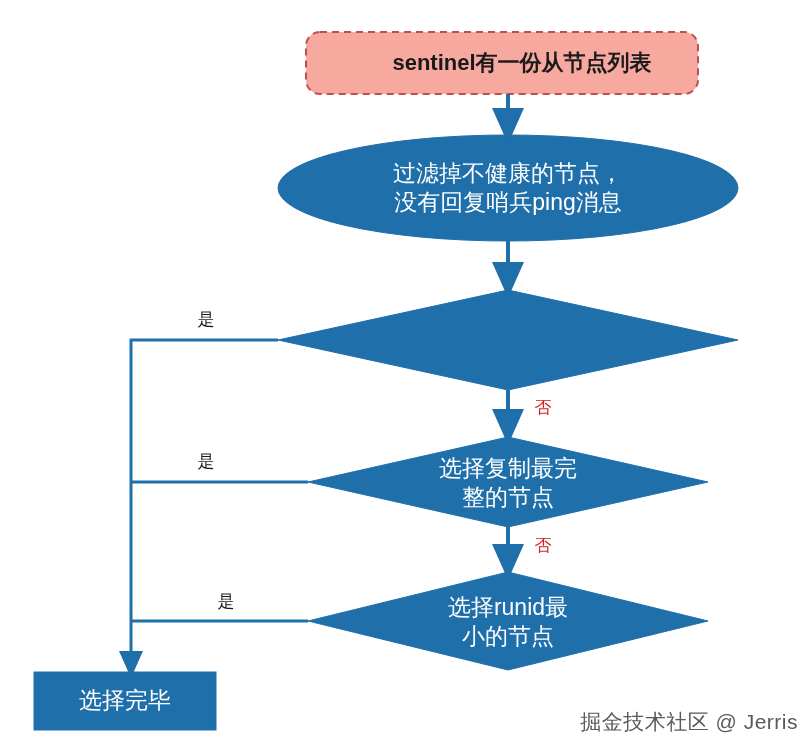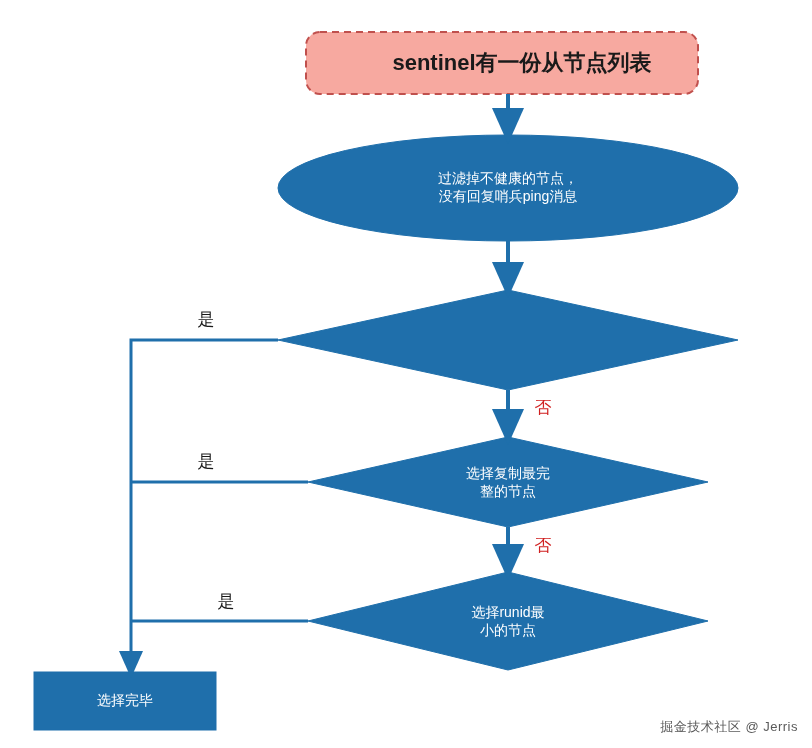--- a/index.html
+++ b/index.html
@@ -24,21 +24,21 @@
     width: 812px;
     height: 748px;
   }
   .node-text {
     position: absolute;
     display: flex;
     align-items: center;
     justify-content: center;
     text-align: center;
     color: #ffffff;
-    font-size: 14px;
+    font-size: 23px;
     line-height: 1.28;
     pointer-events: none;
     white-space: pre-line;
   }
   .start-text {
     color: #1a1a1a;
     font-weight: bold;
     font-size: 22px;
   }
   .edge-label {
@@ -47,21 +47,21 @@
     color: #1a1a1a;
     text-align: center;
   }
   .edge-label.no {
     color: #d02020;
   }
   .watermark {
     position: absolute;
     right: 14px;
     bottom: 12px;
-    font-size: 13px;
+    font-size: 21px;
     color: #5a5a5a;
     letter-spacing: 0.5px;
   }
 </style>
 </head>
 <body>
 
 <div id="canvas">
 
   <svg class="flow" viewBox="0 0 812 748">

